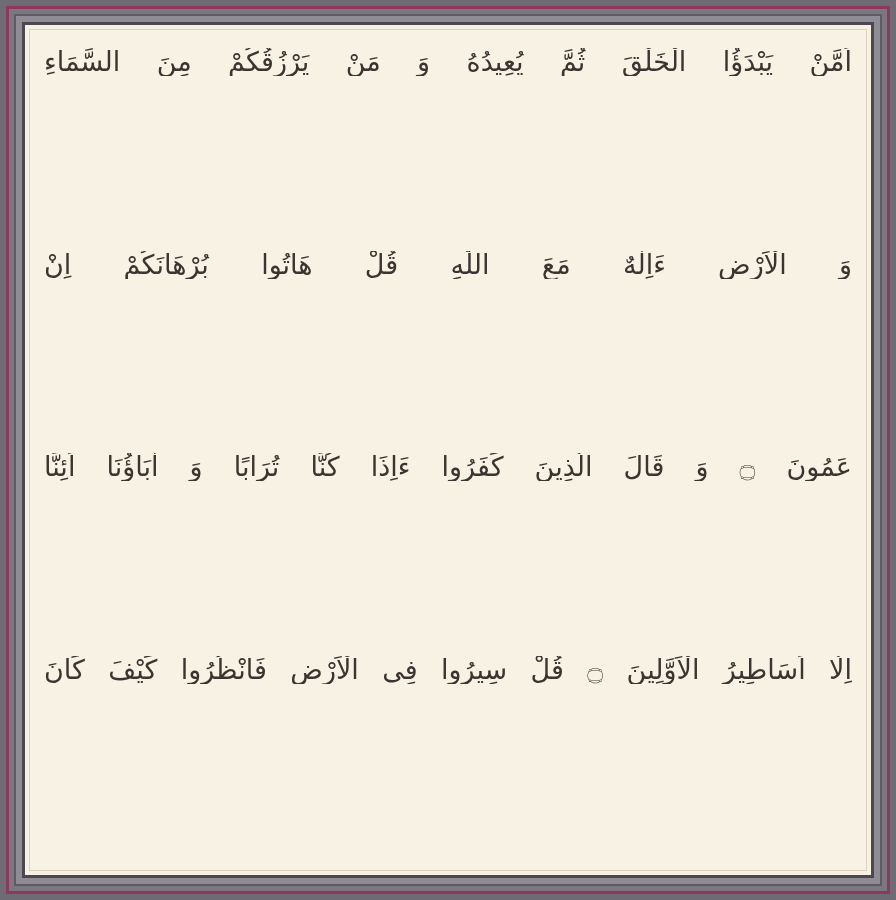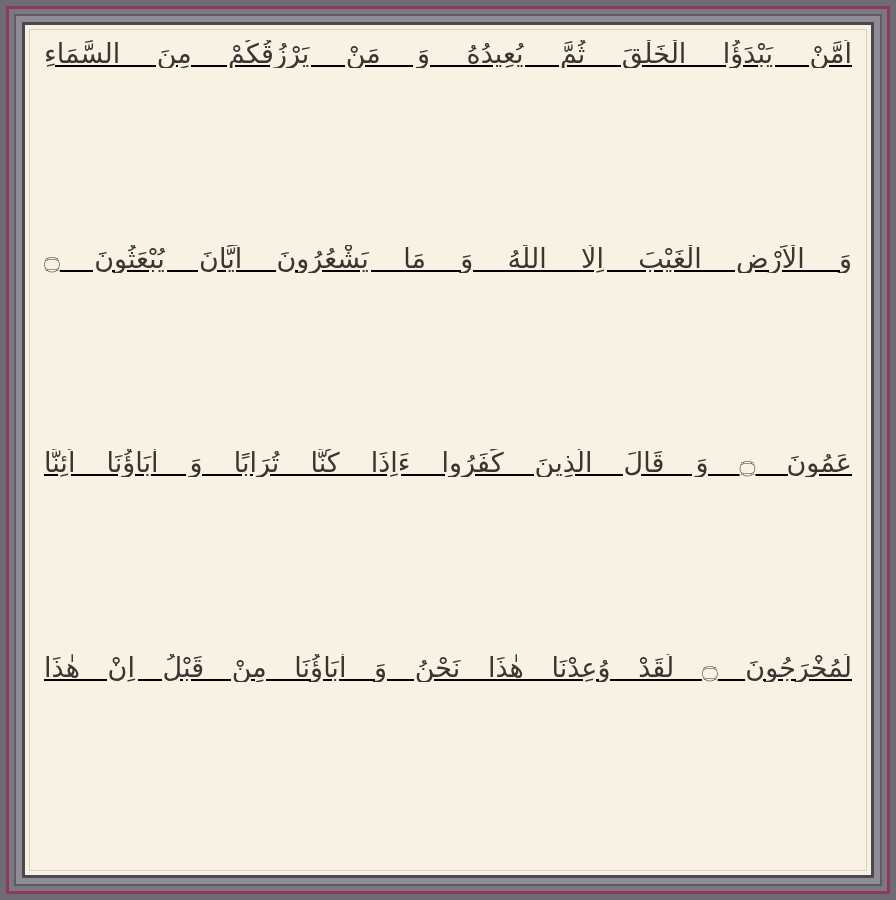--- a/index.html
+++ b/index.html
@@ -48,22 +48,21 @@
   }
   .text-area {
     box-sizing: border-box;
     width: 100%;
     height: 100%;
     background: #f7f2e4;
     border: 1px solid #d9d2bd;
     display: flex;
     flex-direction: column;
     justify-content: space-between;
-    padding: 10px 14px 6px 14px;
-    text-decoration: underline;
+    padding: 18px 14px 6px 14px;
   }
   .ayah-line {
     direction: rtl;
     text-align: justify;
     text-align-last: justify;
     unicode-bidi: plaintext;
     color: #3a3530;
     font-family: "DejaVu Sans", sans-serif;
     font-size: 27px;
     line-height: 1.05;
@@ -77,22 +76,22 @@
 </head>
 <body>
 
 <div class="page">
   <div class="frame-outer">
     <div class="frame-mid">
       <div class="frame-inner">
         <div class="text-area">
 
           <div class="ayah-line">اَمَّنْ يَبْدَؤُا الْخَلْقَ ثُمَّ يُعِيدُهُ وَ مَنْ يَرْزُقُكُمْ مِنَ السَّمَاءِ</div>
-          <div class="ayah-line">وَ الْاَرْضِ الْغَيْبَ اِلَّا اللّٰهُ وَ مَا يَشْعُرُونَ اَيَّانَ يُبْعَثُونَ ۝</div>
+          <div class="ayah-line">وَ الْاَرْضِ ءَاِلٰهٌ مَعَ اللّٰهِ قُلْ هَاتُوا بُرْهَانَكُمْ اِنْ</div>
           <div class="ayah-line">عَمُونَ ۝ وَ قَالَ الَّذِينَ كَفَرُوا ءَاِذَا كُنَّا تُرَابًا وَ اٰبَاؤُنَا اَئِنَّا</div>
-          <div class="ayah-line">لَمُخْرَجُونَ ۝ لَقَدْ وُعِدْنَا هٰذَا نَحْنُ وَ اٰبَاؤُنَا مِنْ قَبْلُ اِنْ هٰذَا</div>
+          <div class="ayah-line">اِلَّا اَسَاطِيرُ الْاَوَّلِينَ ۝ قُلْ سِيرُوا فِي الْاَرْضِ فَانْظُرُوا كَيْفَ كَانَ</div>
 
           <div class="footer-space"></div>
         </div>
       </div>
     </div>
   </div>
 </div>
 
 </body></html>

